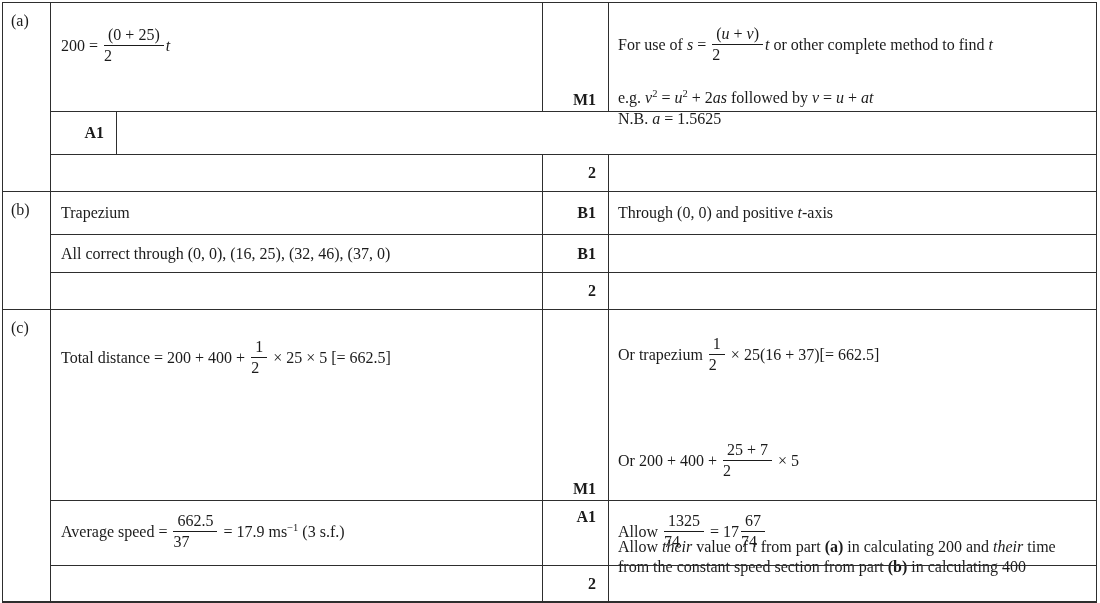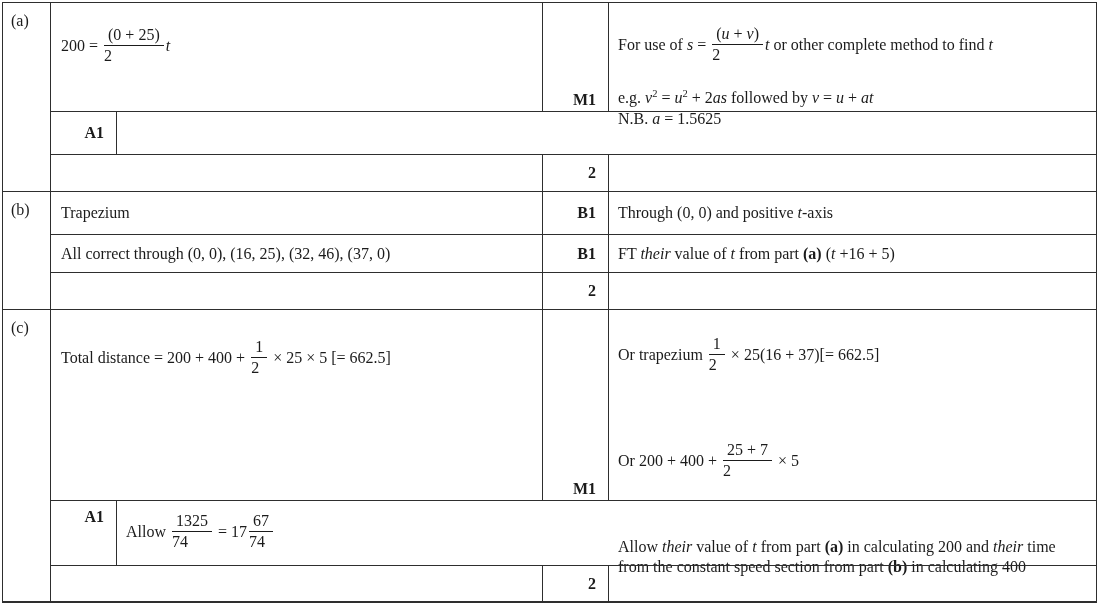--- a/index.html
+++ b/index.html
@@ -108,23 +108,20 @@
           <div>Through (0, 0) and positive <i>t</i>-axis</div>
         </div>
       </div>
       <div class="row mid" style="height:37px">
         <div class="cell work">
           <div>All correct through (0, 0), (16, 25), (32, 46), (37, 0)</div>
         </div>
         <div class="cell mark">
           <span>B1</span>
         </div>
-        <div class="cell comment">
-          <div>FT <i>their</i> value of <i>t</i> from part <b>(a)</b> (<i>t</i> +16 + 5)</div>
-        </div>
       </div>
       <div class="row mid" style="height:36px">
         <div class="cell work"></div>
         <div class="cell mark">
           <span>2</span>
         </div>
         <div class="cell comment"></div>
       </div>
     </div>
   </div>
@@ -141,20 +138,23 @@
         <div class="cell mark">
           <span>M1</span>
         </div>
         <div class="cell comment">
           <div class="mline fr">Or trapezium  <span class="frac"><span class="num">1</span><span class="den">2</span></span> × 25(16 + 37)[= 662.5]</div>
           <div class="mline fr">Or  200 + 400 + <span class="frac"><span class="num">25 + 7</span><span class="den">2</span></span> × 5</div>
           <div class="para">Allow <i>their</i> value of <i>t</i> from part <b>(a)</b> in calculating 200 and <i>their</i> time from the constant speed section from part <b>(b)</b> in calculating 400</div>
         </div>
       </div>
       <div class="row mid" style="height:64px">
+        <div class="cell work">
+          <div>Average speed = <span class="frac"><span class="num">662.5</span><span class="den">37</span></span> = 17.9 ms<sup>−1</sup> (3 s.f.)</div>
+        </div>
         <div class="cell mark align-top">
           <span>A1</span>
         </div>
         <div class="cell comment">
           <div>Allow <span class="frac"><span class="num">1325</span><span class="den">74</span></span> = 17<span class="frac"><span class="num">67</span><span class="den">74</span></span></div>
         </div>
       </div>
       <div class="row mid" style="height:35px">
         <div class="cell work"></div>
         <div class="cell mark">

